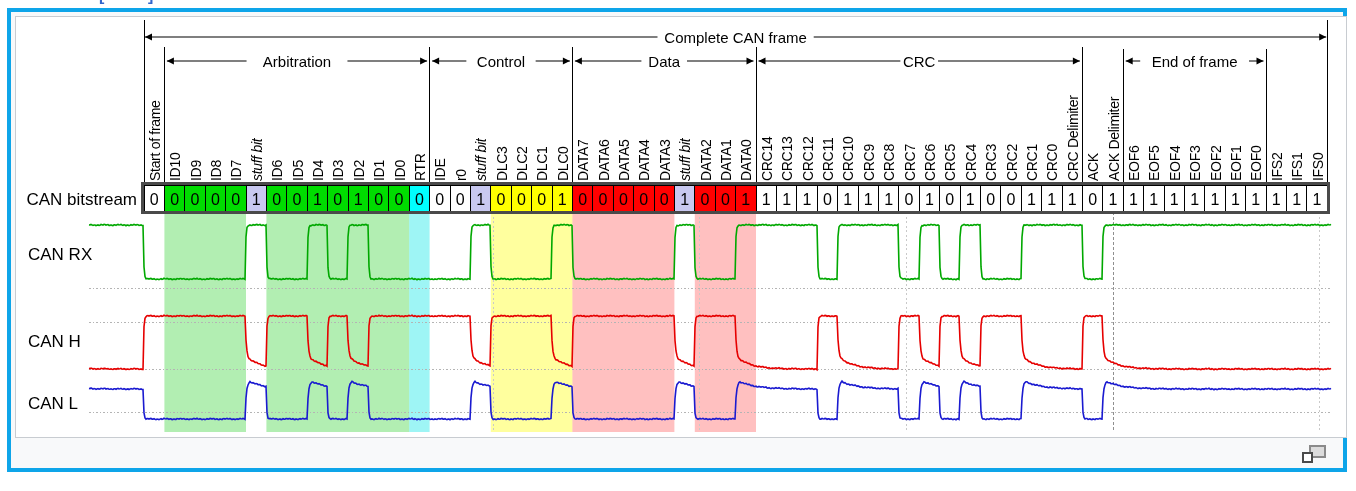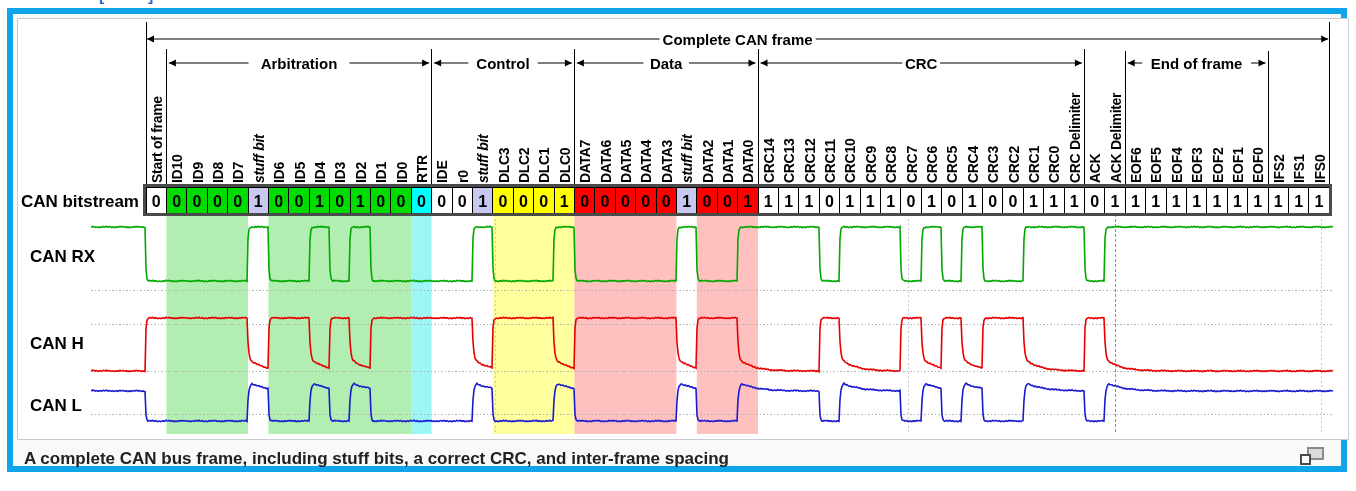--- a/index.html
+++ b/index.html
@@ -7,21 +7,21 @@
   .stage{position:relative;width:1356px;height:491px;background:#fff;overflow:hidden;}
 
   
   .top-clip{position:absolute;left:0;top:0;width:100%;height:5px;overflow:hidden;}
   .top-clip .br{position:absolute;top:-13px;font-size:16px;color:#3366cc;font-weight:bold;}
   .top-clip .br.l{left:99px;}
   .top-clip .br.r{left:148px;}
 
   
   .thumb{position:absolute;left:7px;top:8px;width:1340px;height:464px;margin:0;
-         background:#f8f9fa;border:6px solid #0ea5e9;box-sizing:border-box;font-weight:bold;}
+         background:#f8f9fa;border:4px solid #0ea5e9;box-sizing:border-box;}
   .image-box{position:absolute;left:4px;top:4px;width:1332px;height:422px;
              background:#fff;border:1px solid #c8ccd1;box-sizing:border-box;overflow:hidden;}
   .image-box svg{display:block;}
 
   figcaption{position:absolute;left:4px;right:4px;top:428px;height:32px;
              padding:6px 34px 0 7px;font-size:17px;color:#202122;line-height:22px;}
   .magnify{position:absolute;right:13px;top:5px;width:24px;height:20px;cursor:pointer;}
   .mag-big{position:absolute;left:7px;top:0;width:13px;height:9px;border:2px solid #8a8a8a;background:#dcdcdc;}
   .mag-small{position:absolute;left:0;top:7px;width:7px;height:7px;border:2px solid #4a4a4a;background:#fff;}
 </style>
@@ -284,21 +284,20 @@
           </g>
           <g>
             <text x="121" y="182" text-anchor="end" dominant-baseline="central" font-size="17" fill="#000">CAN bitstream</text>
             <text x="12" y="237" text-anchor="start" dominant-baseline="central" font-size="17" fill="#000">CAN RX</text>
             <text x="12" y="324" text-anchor="start" dominant-baseline="central" font-size="17" fill="#000">CAN H</text>
             <text x="12" y="386" text-anchor="start" dominant-baseline="central" font-size="17" fill="#000">CAN L</text>
           </g>
         </svg>
     </div>
     <figcaption>
-      <span>A complete CAN bus frame, including stuff bits, a correct CRC, and inter-frame spacing</span>
       <span class="magnify">
         <span class="mag-big"></span>
         <span class="mag-small"></span>
       </span>
     </figcaption>
   </figure>
 
 </div>
 
 </body></html>

